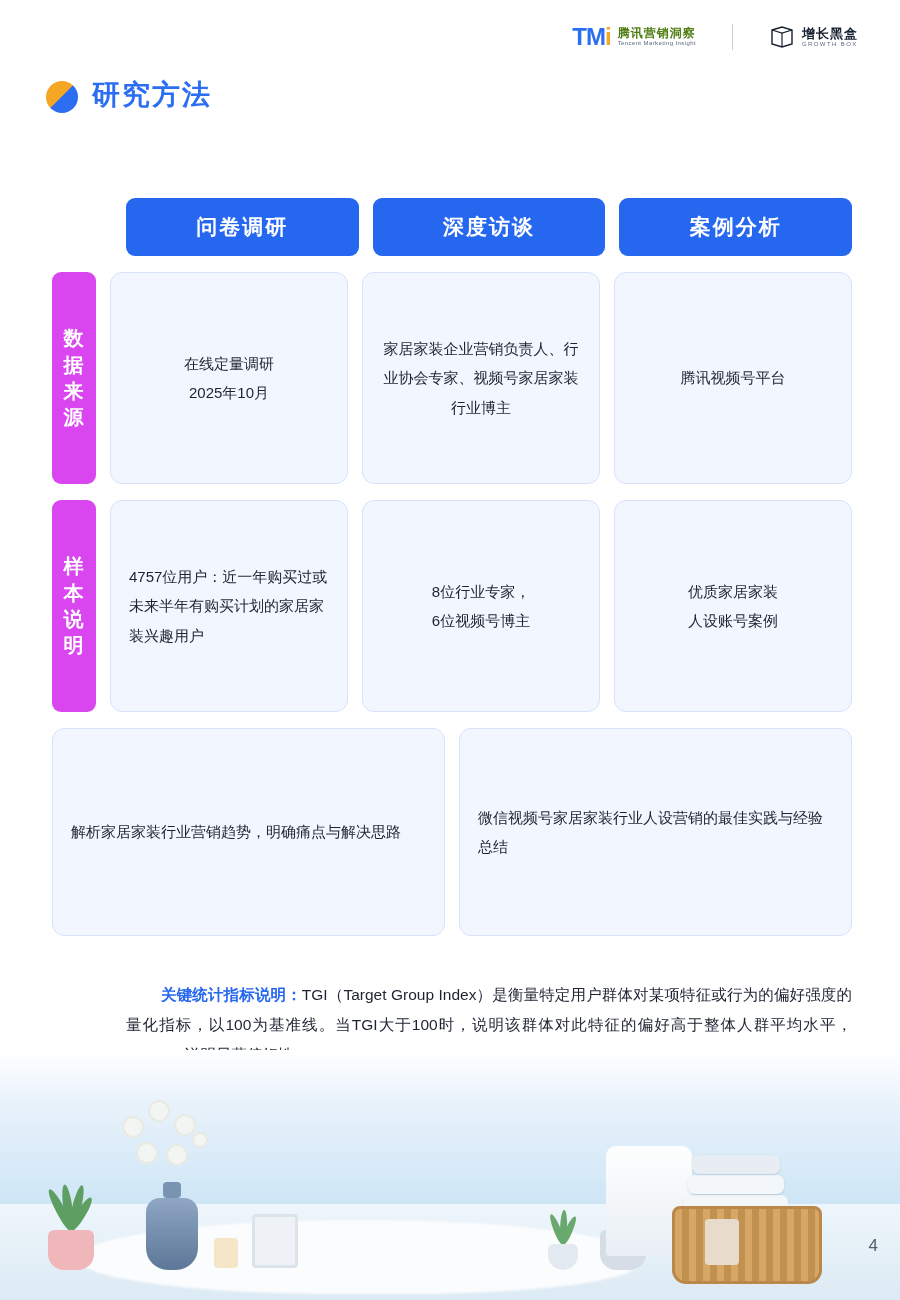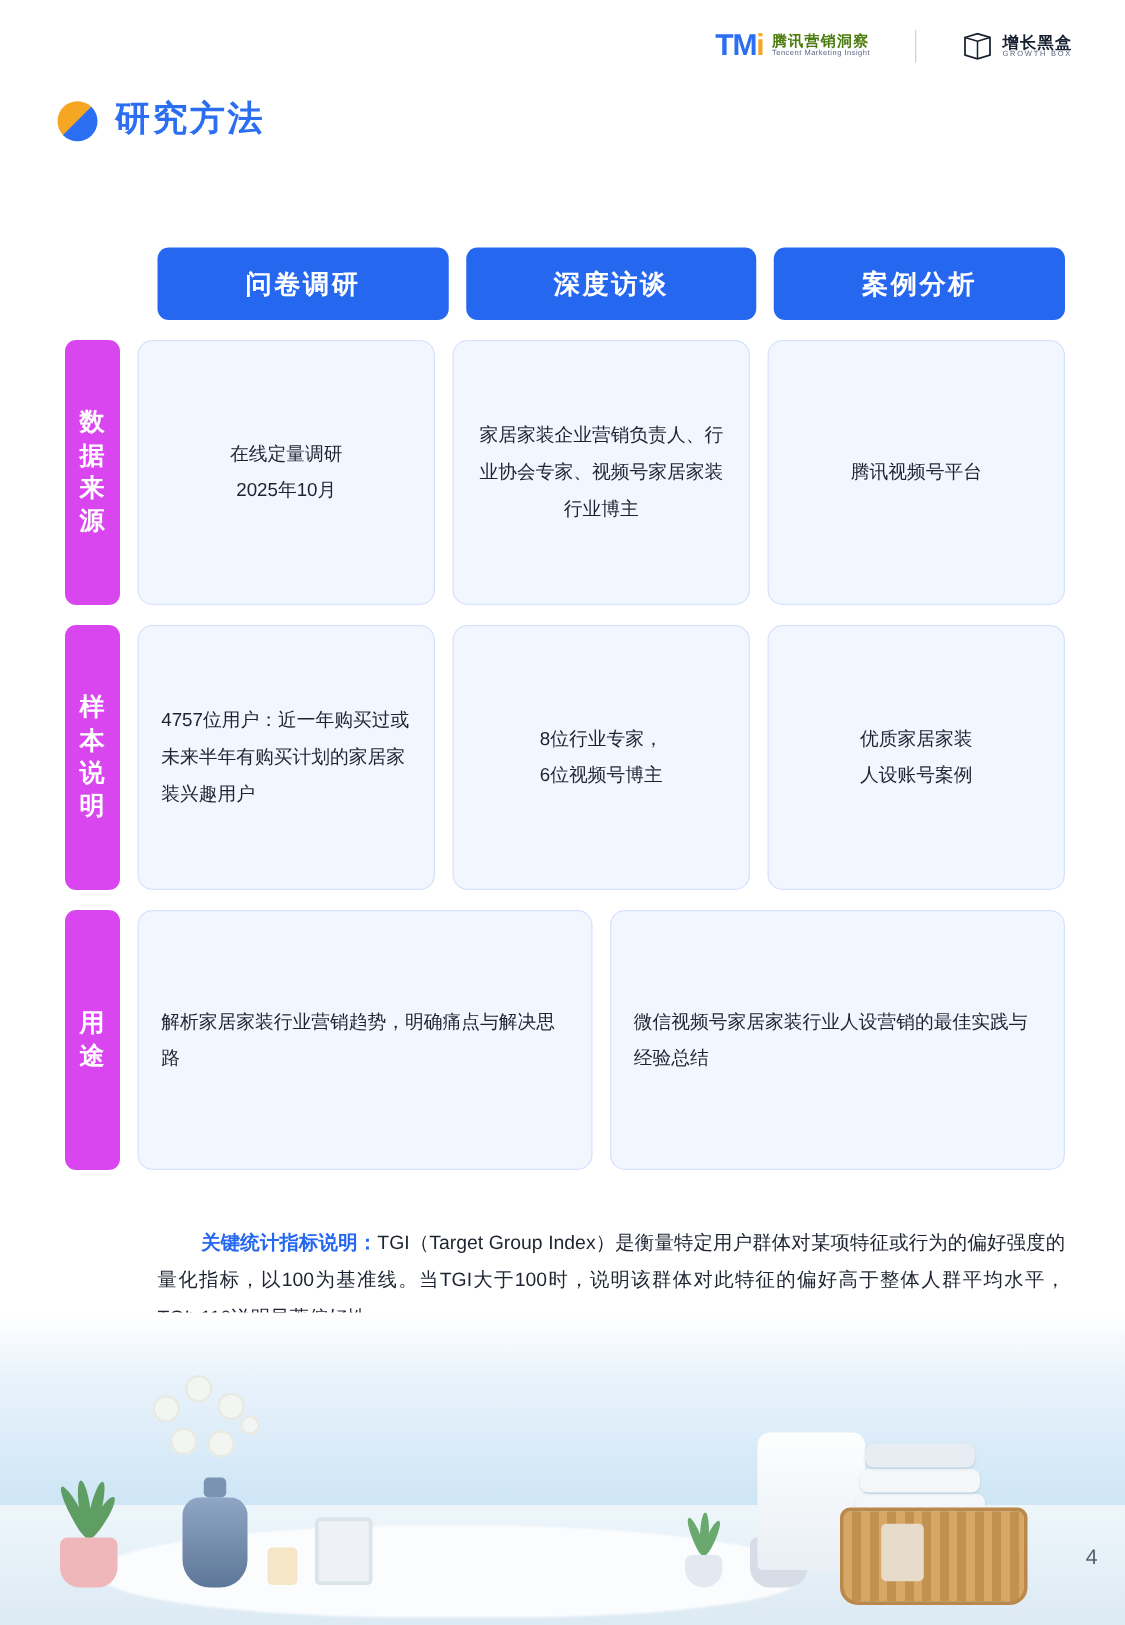--- a/index.html
+++ b/index.html
@@ -409,21 +409,20 @@
   <div class="matrix-row row-2">
     <div class="row-head">样本说明</div>
     <div class="cell left-align">4757位用户：近一年购买过或未来半年有购买计划的家居家装兴趣用户</div>
     <div class="cell" style="white-space:pre-line">8位行业专家，
 6位视频号博主</div>
     <div class="cell" style="white-space:pre-line">优质家居家装
 人设账号案例</div>
   </div>
 
   <div class="matrix-row row-3">
-    <div class="row-head">用途</div>
     <div class="cell left-align">解析家居家装行业营销趋势，明确痛点与解决思路</div>
     <div class="cell left-align">微信视频号家居家装行业人设营销的最佳实践与经验总结</div>
   </div>
 </div>
 
 <div class="footnote">
   <b>关键统计指标说明：</b><span>TGI（Target Group Index）是衡量特定用户群体对某项特征或行为的偏好强度的量化指标，以100为基准线。当TGI大于100时，说明该群体对此特征的偏好高于整体人群平均水平，TGI≥110说明显著偏好性。</span>
 </div>
 
 <div class="bottom-art">

